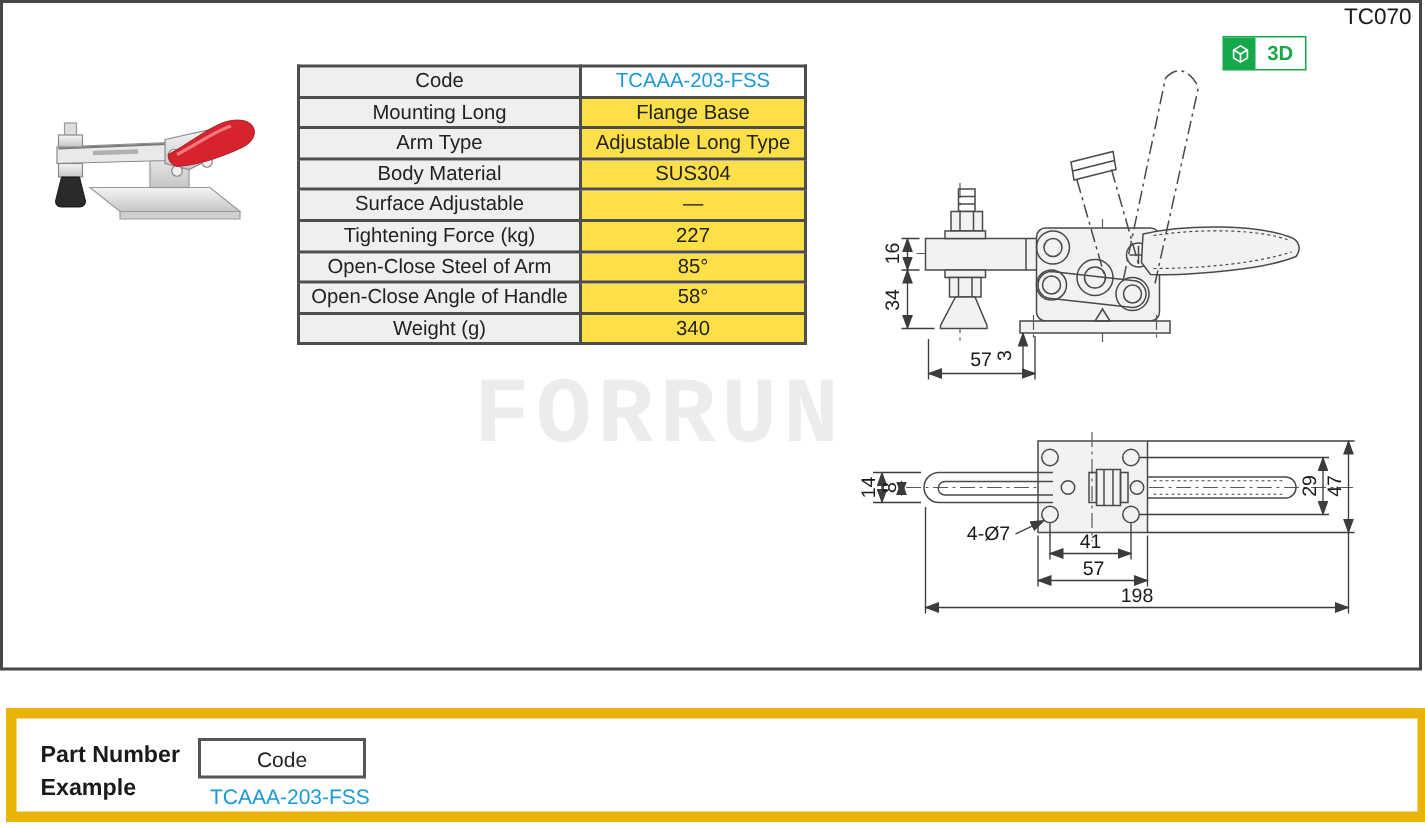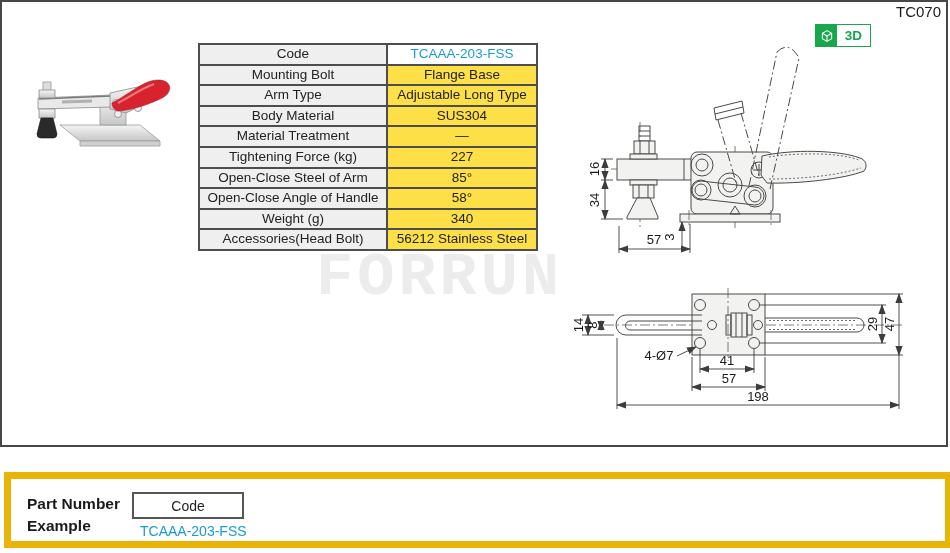--- a/index.html
+++ b/index.html
@@ -92,54 +92,50 @@
       </g>
     </svg>
 
     <table class="spec-table">
       <tbody>
           <tr>
         <td class="c1">Code</td>
         <td class="c2 code-val">TCAAA-203-FSS</td>
       </tr>
       <tr>
-        <td class="c1">Mounting Bolt</td>
+        <td class="c1">Mounting Long</td>
         <td class="c2">Flange Base</td>
       </tr>
       <tr>
         <td class="c1">Arm Type</td>
         <td class="c2">Adjustable Long Type</td>
       </tr>
       <tr>
         <td class="c1">Body Material</td>
         <td class="c2">SUS304</td>
       </tr>
       <tr>
-        <td class="c1">Material Treatment</td>
+        <td class="c1">Surface Adjustable</td>
         <td class="c2">—</td>
       </tr>
       <tr>
         <td class="c1">Tightening Force (kg)</td>
         <td class="c2">227</td>
       </tr>
       <tr>
         <td class="c1">Open-Close Steel of Arm</td>
         <td class="c2">85°</td>
       </tr>
       <tr>
         <td class="c1">Open-Close  Angle of Handle</td>
         <td class="c2">58°</td>
       </tr>
       <tr>
         <td class="c1">Weight (g)</td>
         <td class="c2">340</td>
-      </tr>
-      <tr>
-        <td class="c1">Accessories(Head Bolt)</td>
-        <td class="c2">56212 Stainless Steel</td>
       </tr>
     </tbody>
       </table>
 
     <div class="badge">
       <span class="badge-cube">
         <svg width="14" height="14" viewBox="0 0 14 14">
           <g stroke="#fff" stroke-width="1.1" fill="none" stroke-linejoin="round">
             <polygon points="7,1.6 11.6,4.3 11.6,9.7 7,12.4 2.4,9.7 2.4,4.3"></polygon>
             <polyline points="2.4,4.3 7,7 11.6,4.3"></polyline>

